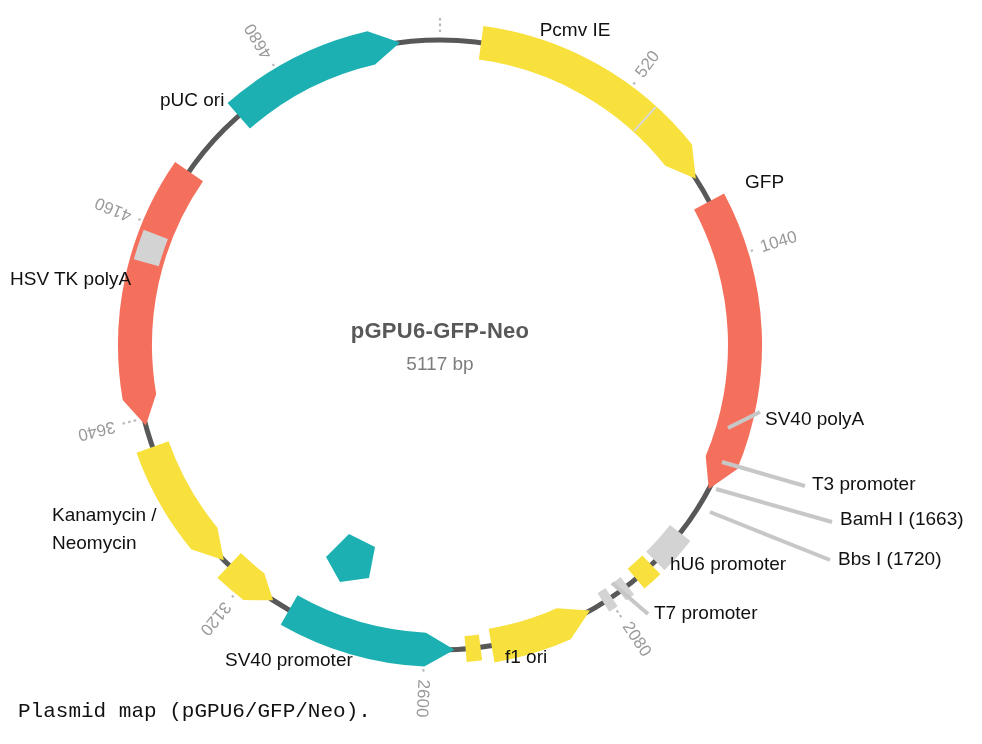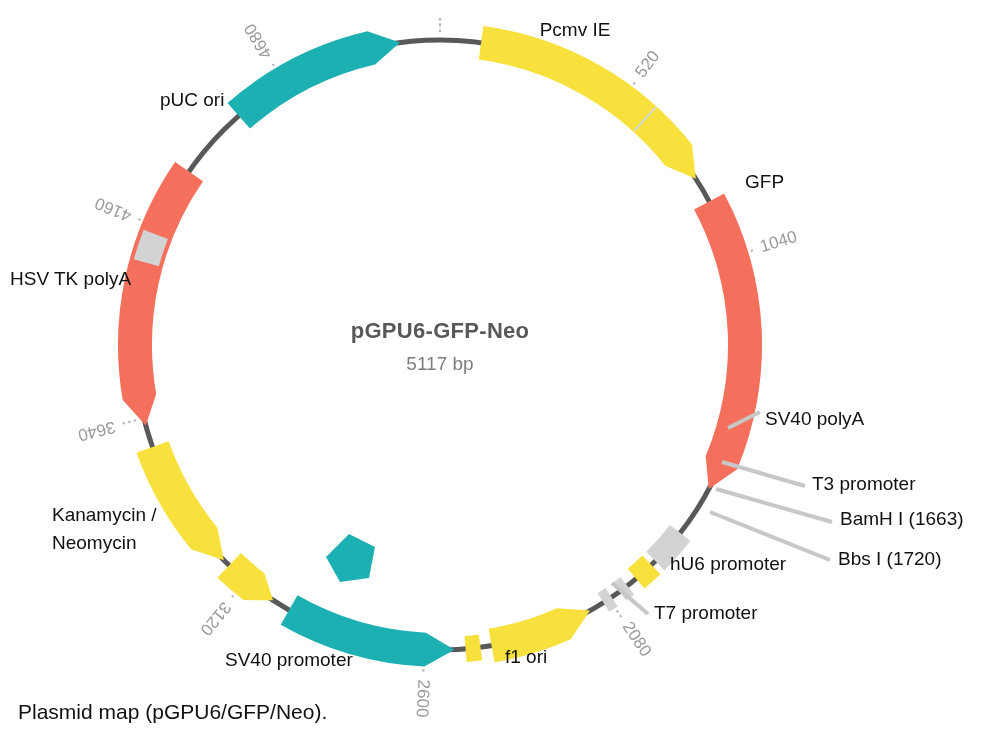--- a/index.html
+++ b/index.html
@@ -8,21 +8,21 @@
        font-family:"Liberation Sans",sans-serif;}
   #stage{position:relative;width:982px;height:744px;background:#fff;}
   svg#map{position:absolute;left:0;top:0;width:982px;height:744px;display:block;}
 
   .lbl{font-family:"Liberation Sans",sans-serif;font-size:19px;fill:#111111;}
   .tick-txt{font-family:"Liberation Sans",sans-serif;font-size:17px;fill:#9a9a9a;}
   .title-main{font-family:"Liberation Sans",sans-serif;font-size:22px;
               font-weight:bold;fill:#585858;letter-spacing:0.3px;}
   .title-sub{font-family:"Liberation Sans",sans-serif;font-size:19px;fill:#7d7d7d;}
   .caption{position:absolute;left:18px;top:700px;font-size:21px;color:#111;
-           font-family:Liberation Sans, sans-serif;white-space:nowrap;}
+           font-family:Liberation Mono, monospace;white-space:nowrap;}
   .leader{stroke:#c7c7c7;stroke-width:4;fill:none;stroke-linecap:butt;}
   .backbone{fill:none;stroke:#585858;stroke-width:5;}
   .tickline{stroke:#b9b9b9;stroke-width:2.2;stroke-dasharray:2.6 3.2;fill:none;}
 </style>
 </head>
 <body>
 
 <div id="stage">
 
   <svg id="map" viewBox="0 0 982 744">

